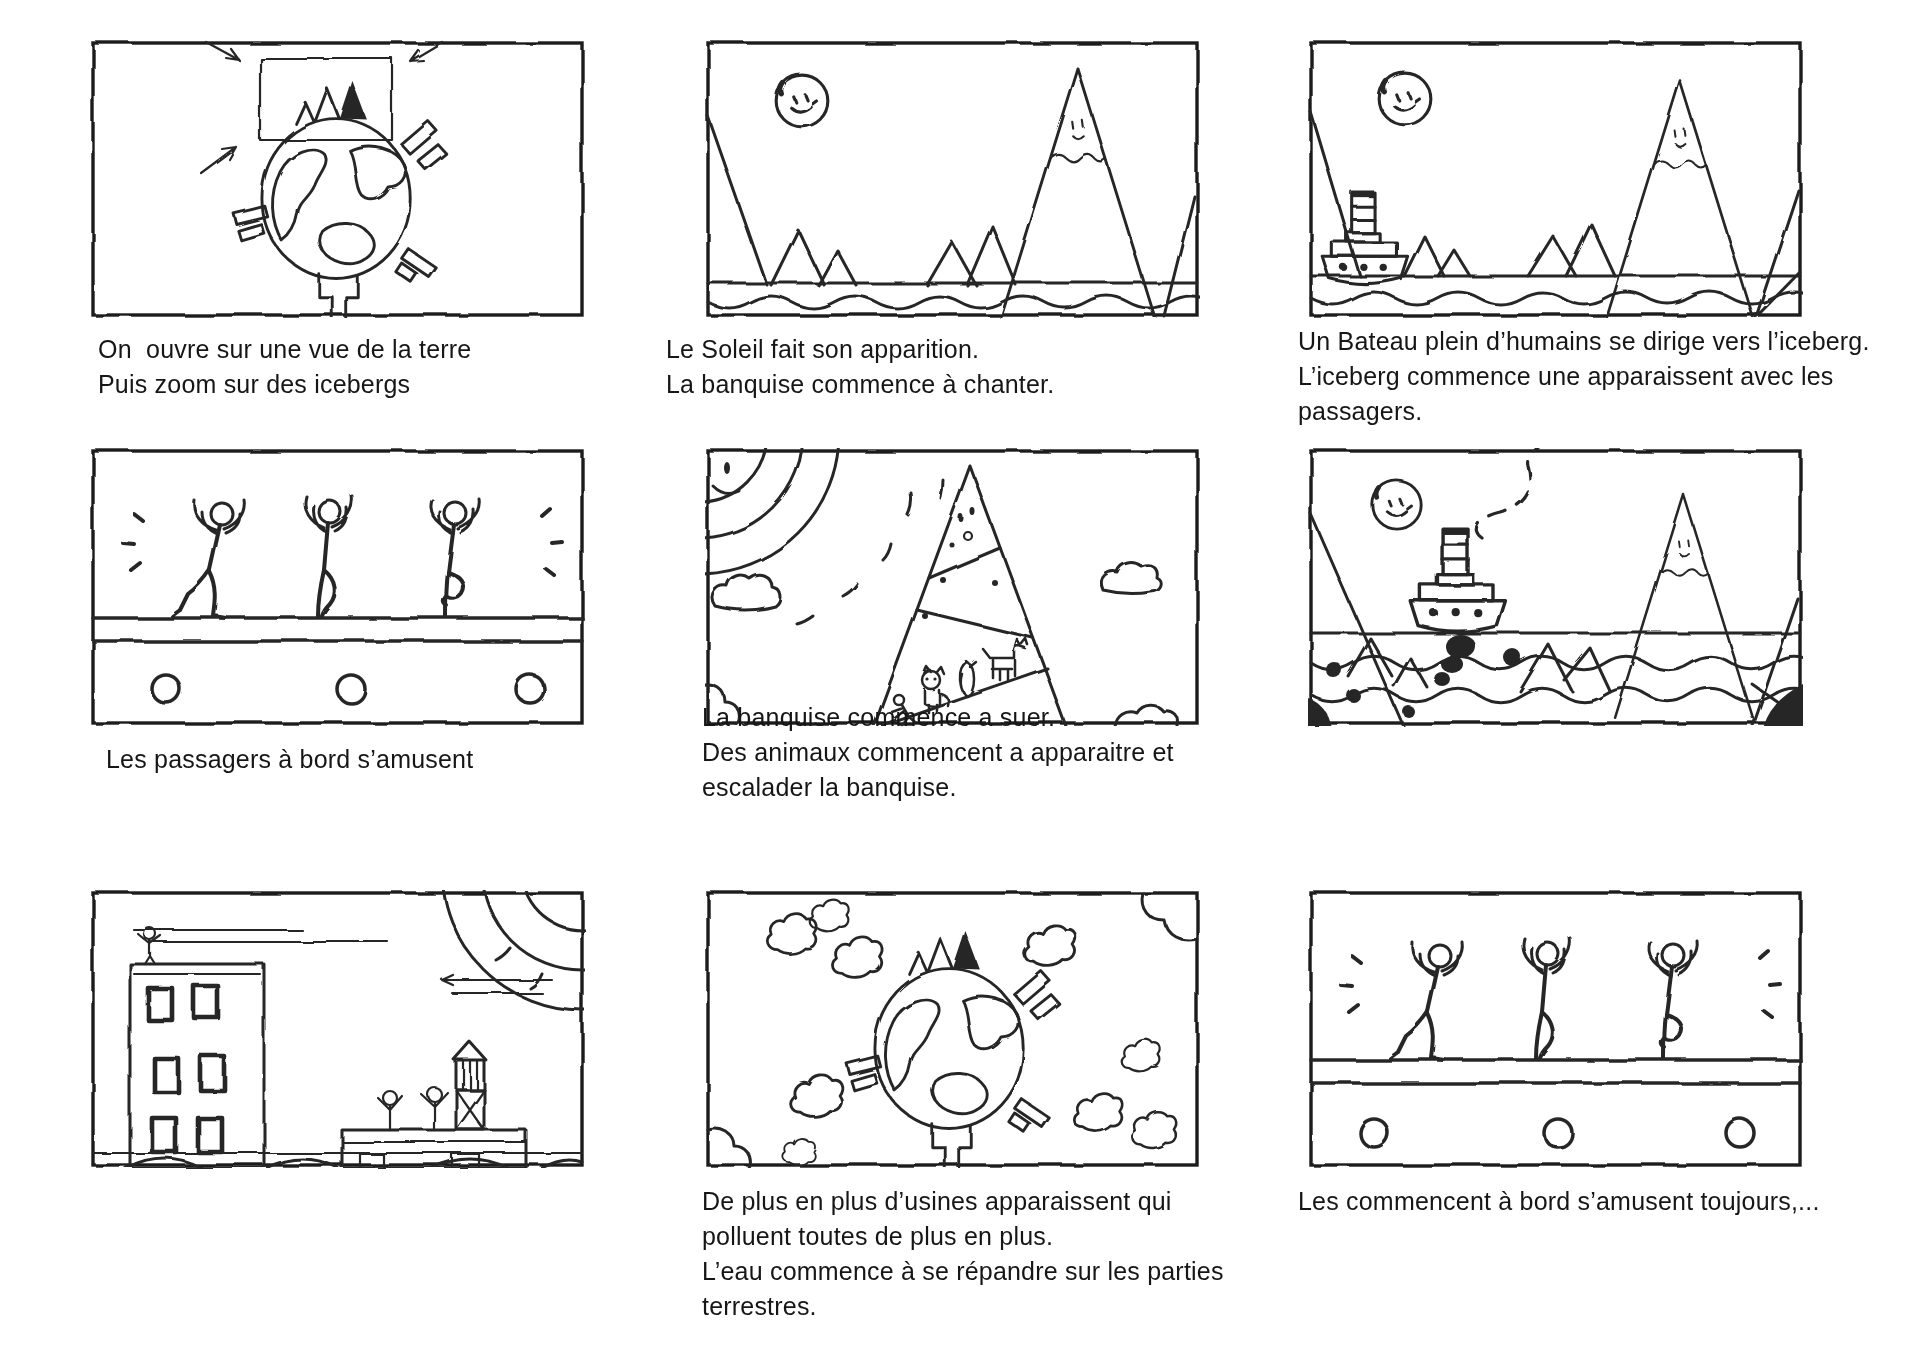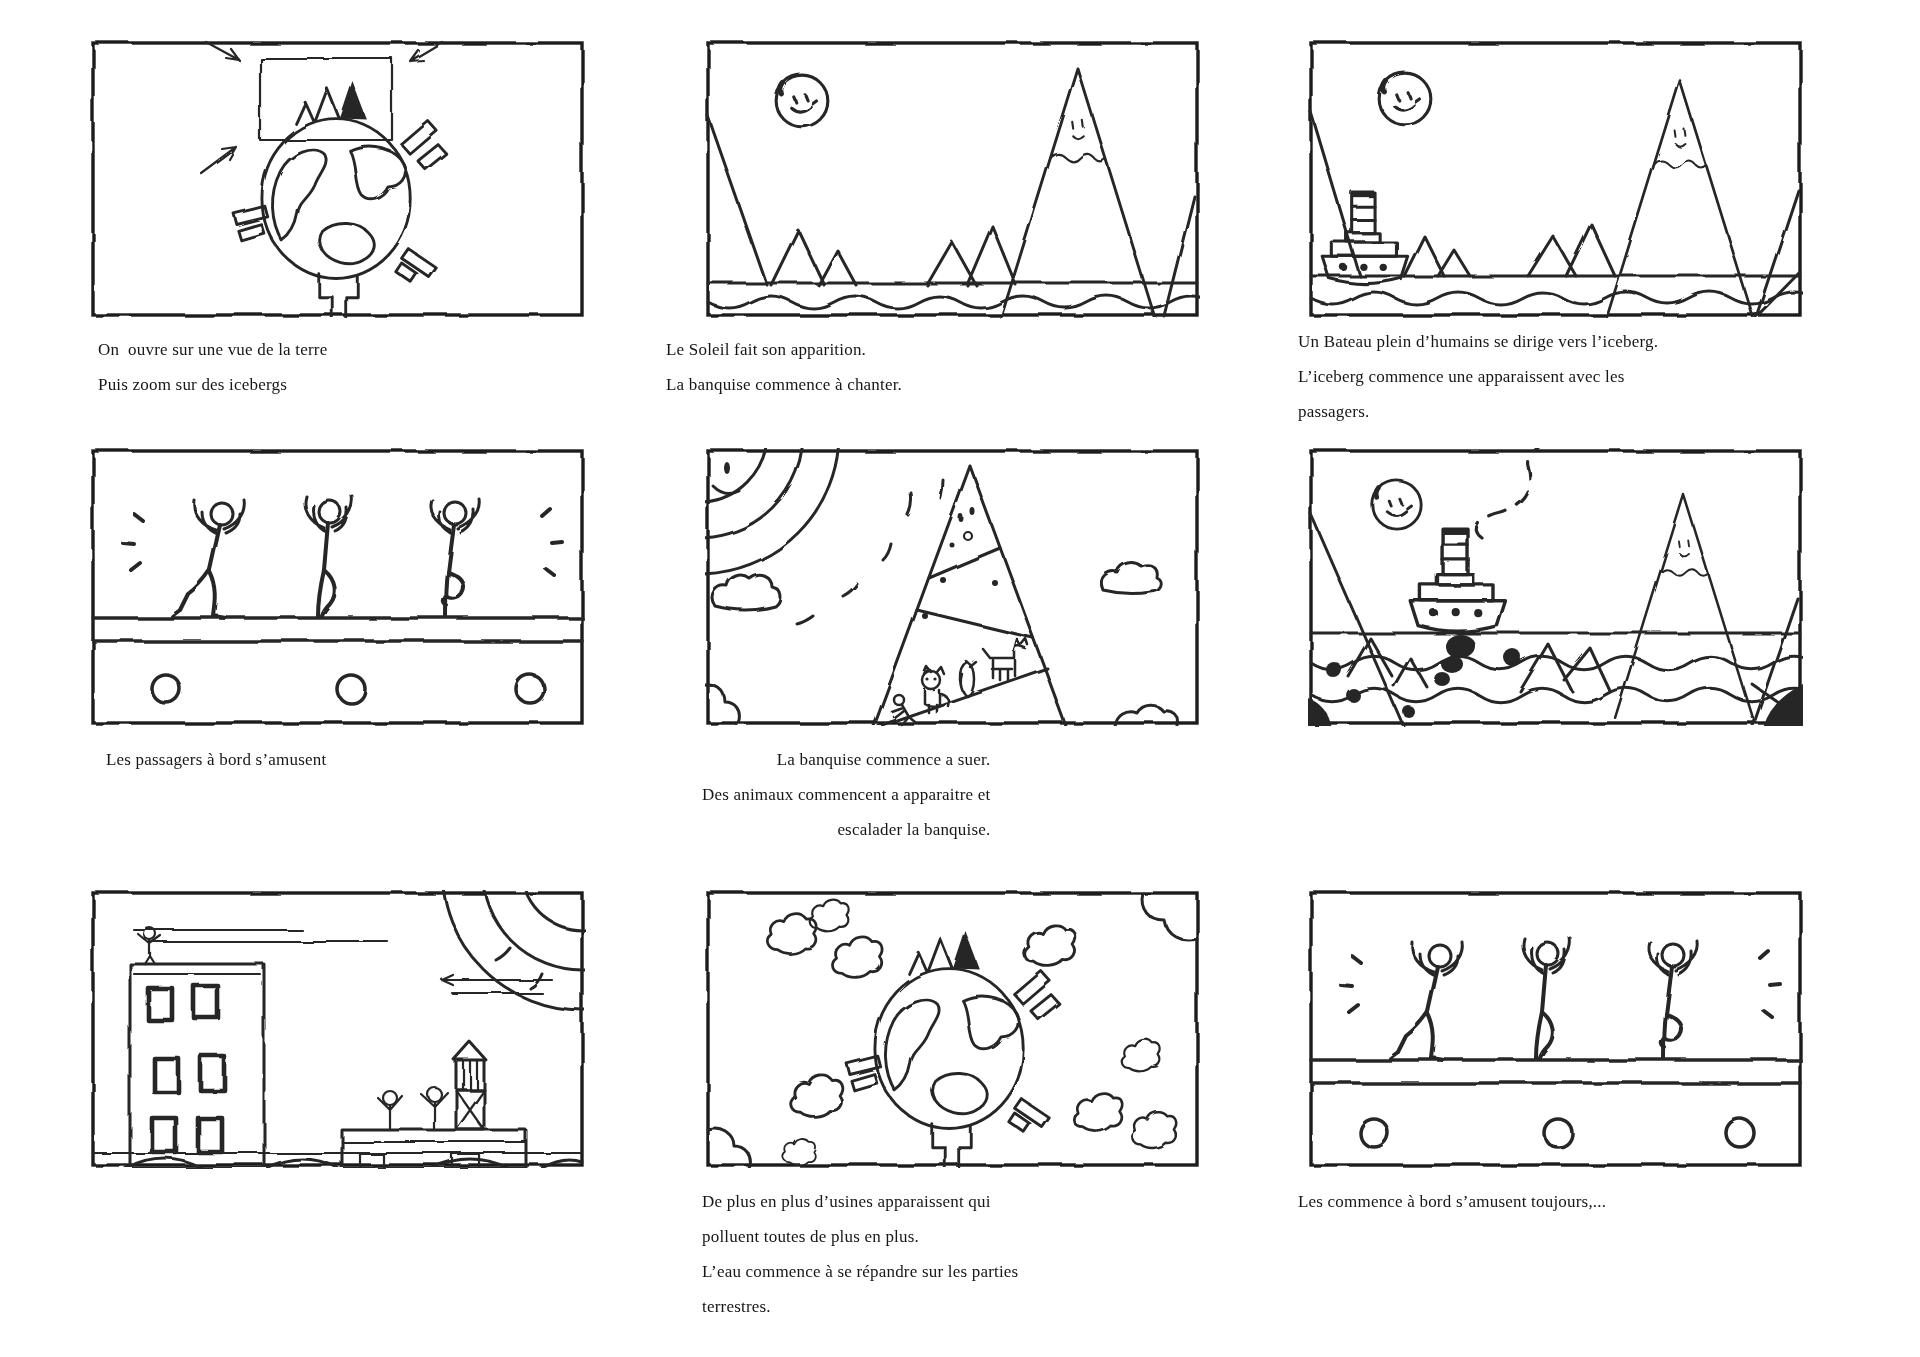--- a/index.html
+++ b/index.html
@@ -8,21 +8,21 @@
   .panel{position:absolute;width:495px;height:278px;margin:0;}
   .art{width:100%;height:100%;display:block;filter:url(#roughen);}
   .s{fill:none;stroke:#262626;stroke-width:3;stroke-linecap:round;stroke-linejoin:round;}
   .s2{stroke-width:2.2;}
   .s4{stroke-width:4;}
   .thin{stroke-width:2.5;}
   .f{fill:#262626;stroke:none;}
   .win{fill:none;stroke:#262626;stroke-width:4.6;stroke-linejoin:round;}
   .border{fill:none;stroke:#1e1e1e;stroke-width:3.4;}
   .dash{stroke-dasharray:17 13;}
-  .caption{position:absolute;font-size:17px;line-height:35px;letter-spacing:.2px;font-family:Liberation Serif, serif;}
+  .caption{position:absolute;font-size:25px;line-height:35px;letter-spacing:.2px;}
   .cl{white-space:pre-wrap;}
   .defs{position:absolute;width:0;height:0;overflow:hidden;}
 </style>
 </head>
 <body>
 
 <svg class="defs" xmlns="http://www.w3.org/2000/svg" aria-hidden="true">
   <filter id="roughen" x="-5%" y="-5%" width="110%" height="110%">
     <feTurbulence type="fractalNoise" baseFrequency="0.022" numOctaves="2" seed="7" result="n"></feTurbulence>
     <feDisplacementMap in="SourceGraphic" in2="n" scale="4.5"></feDisplacementMap>
@@ -317,28 +317,28 @@
     <div class="cl">La banquise commence à chanter.</div>
   </div>
   <div class="caption" style="left:1298px;top:324px;">
     <div class="cl">Un Bateau plein d’humains se dirige vers l’iceberg.</div>
     <div class="cl">L’iceberg commence une apparaissent avec les</div>
     <div class="cl">passagers.</div>
   </div>
   <div class="caption" style="left:98px;top:742px;margin-left:8px;">
     <div class="cl">Les passagers à bord s’amusent</div>
   </div>
-  <div class="caption" style="left:702px;top:742px;text-align:right;">
+  <div class="caption" style="left:702px;top:700px;">
     <div class="cl">La banquise commence a suer.</div>
     <div class="cl">Des animaux commencent a apparaitre et</div>
     <div class="cl">escalader la banquise.</div>
   </div>
   <div class="caption" style="left:702px;top:1184px;">
     <div class="cl">De plus en plus d’usines apparaissent qui</div>
     <div class="cl">polluent toutes de plus en plus.</div>
     <div class="cl">L’eau commence à se répandre sur les parties</div>
     <div class="cl">terrestres.</div>
   </div>
   <div class="caption" style="left:1298px;top:1184px;">
-    <div class="cl">Les commence à bord s’amusent toujours,...</div>
+    <div class="cl">Les commencent à bord s’amusent toujours,...</div>
   </div>
 
 </div>
 
 </body></html>

